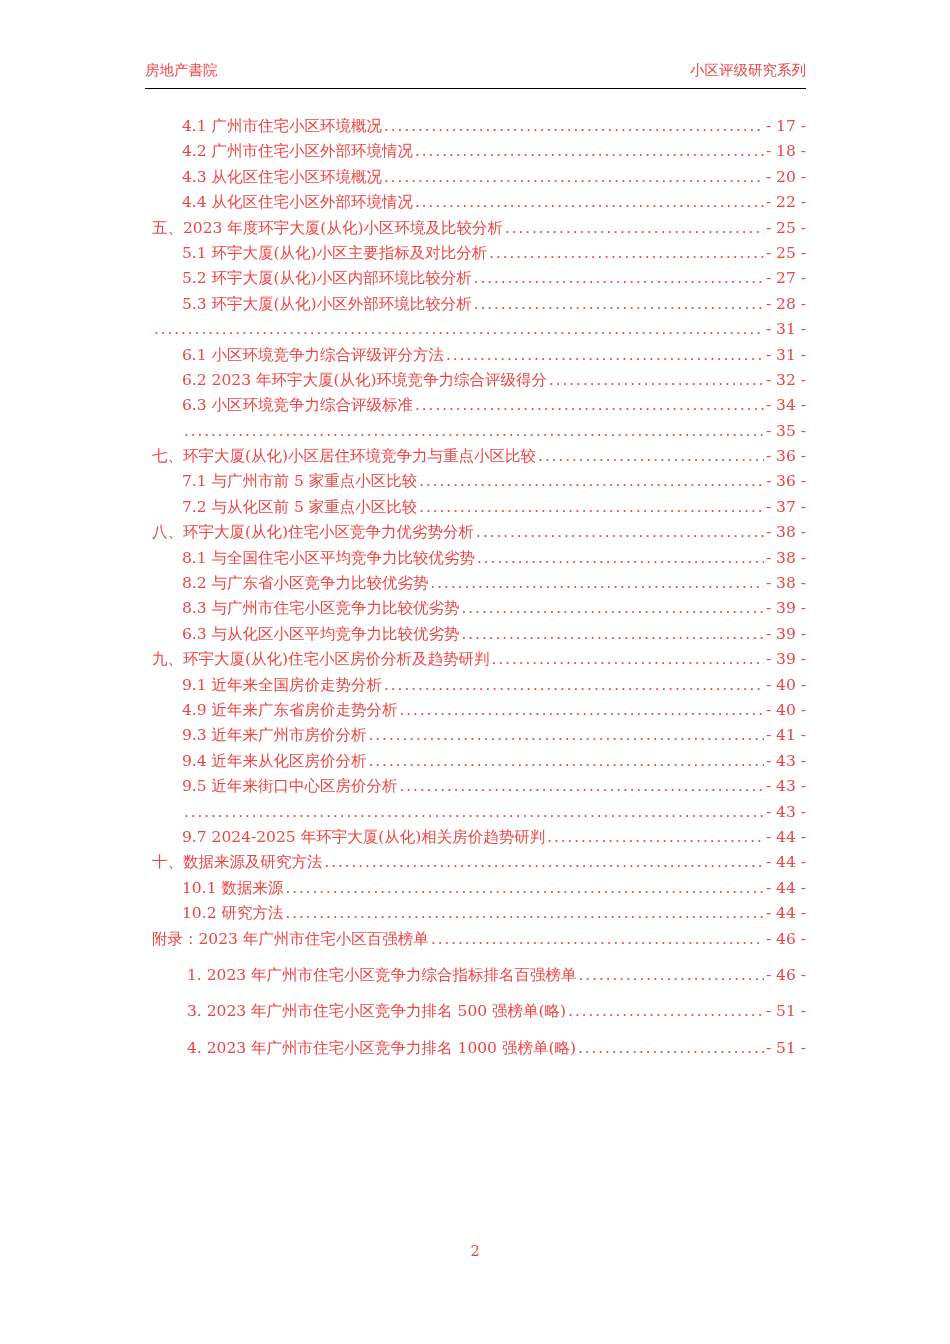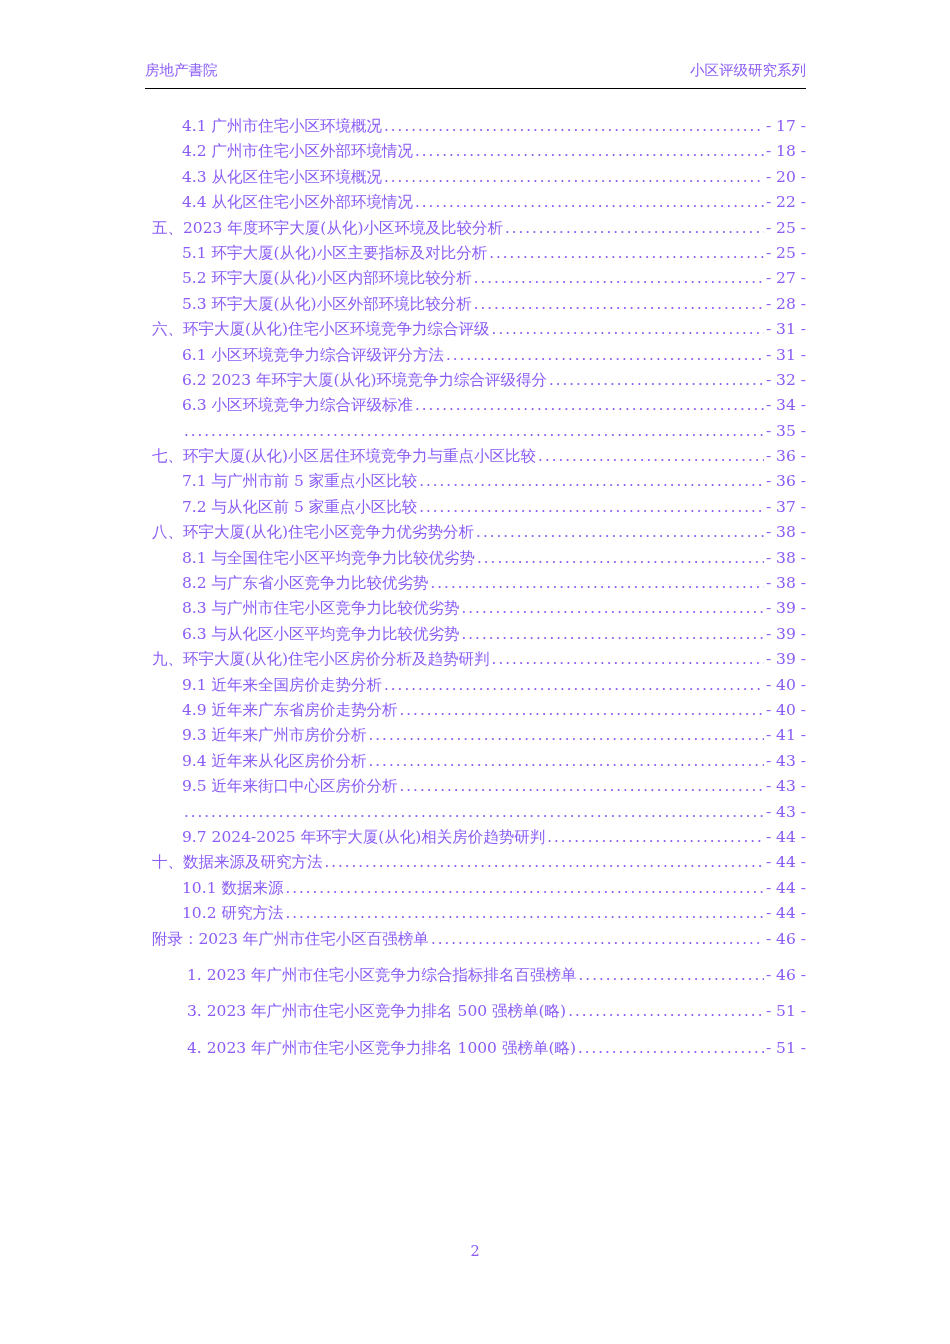--- a/index.html
+++ b/index.html
@@ -3,21 +3,21 @@
 <meta charset="utf-8">
 <style>
   * { margin: 0; padding: 0; box-sizing: border-box; }
   html, body { background: #ffffff; }
   .page {
     position: relative;
     width: 950px;
     height: 1344px;
     margin: 0 auto;
     background: #ffffff;
-    color: #8b5cf6;
+    color: #ef4444;
     font-family: "DejaVu Serif", "Liberation Serif", serif;
     overflow: hidden;
   }
   .header {
     position: absolute;
     left: 145px;
     right: 144px;
     top: 61px;
     display: flex;
     justify-content: space-between;
@@ -117,21 +117,20 @@
         <span class="toc-label">5.2 环宇大厦(从化)小区内部环境比较分析</span>
         <span class="toc-dots"></span>
         <span class="toc-page">- 27 -</span>
       </div>
       <div class="toc-entry level-1">
         <span class="toc-label">5.3 环宇大厦(从化)小区外部环境比较分析</span>
         <span class="toc-dots"></span>
         <span class="toc-page">- 28 -</span>
       </div>
       <div class="toc-entry level-0">
-        <span class="toc-label">六、环宇大厦(从化)住宅小区环境竞争力综合评级</span>
         <span class="toc-dots"></span>
         <span class="toc-page">- 31 -</span>
       </div>
       <div class="toc-entry level-1">
         <span class="toc-label">6.1 小区环境竞争力综合评级评分方法</span>
         <span class="toc-dots"></span>
         <span class="toc-page">- 31 -</span>
       </div>
       <div class="toc-entry level-1">
         <span class="toc-label">6.2 2023 年环宇大厦(从化)环境竞争力综合评级得分</span>

